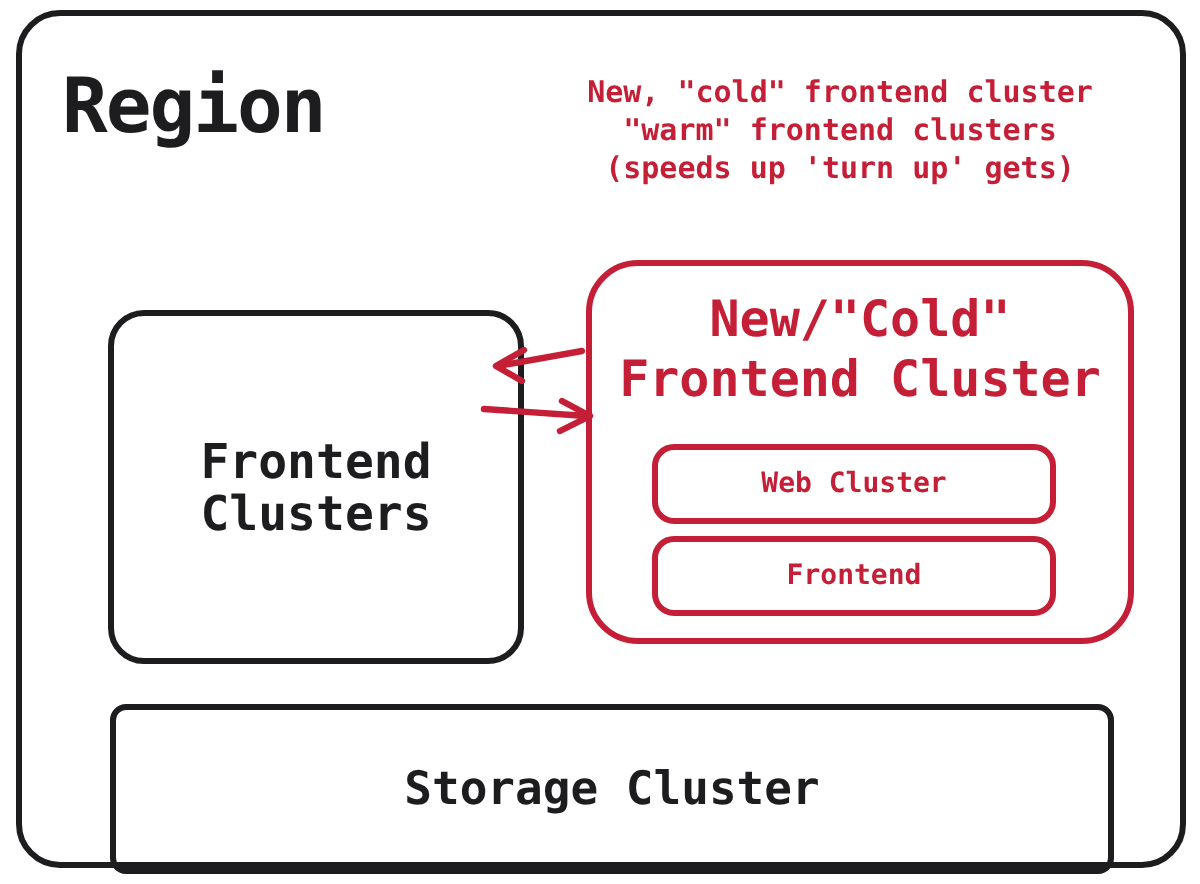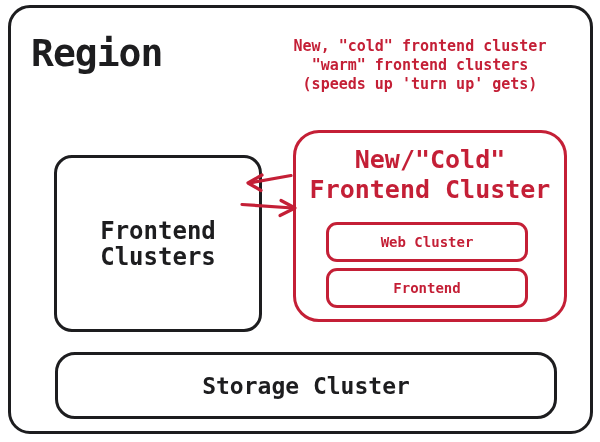--- a/index.html
+++ b/index.html
@@ -75,23 +75,23 @@
     border: 3px solid var(--accent-red, #c41f36);
     border-radius: 11px;
     display: flex; align-items: center; justify-content: center;
     font-size: 14px;
   }
   .component-box.web { top: 89px; }
   .component-box.mem { top: 135px; }
 
   .storage-box {
     left: 55px; top: 352px;
-    width: 502px; height: 67px;
+    width: 502px; height: 85px;
     border: 3px solid var(--ink, #1d1d1f);
-    border-radius: 20px;
+    border-radius: 8px;
     display: flex; align-items: center; justify-content: center;
     font-size: 23px;
     color: var(--ink, #1d1d1f);
   }
 
   .arrows {
     position: absolute; left: 0; top: 0;
     pointer-events: none;
   }
   .arrows path {

